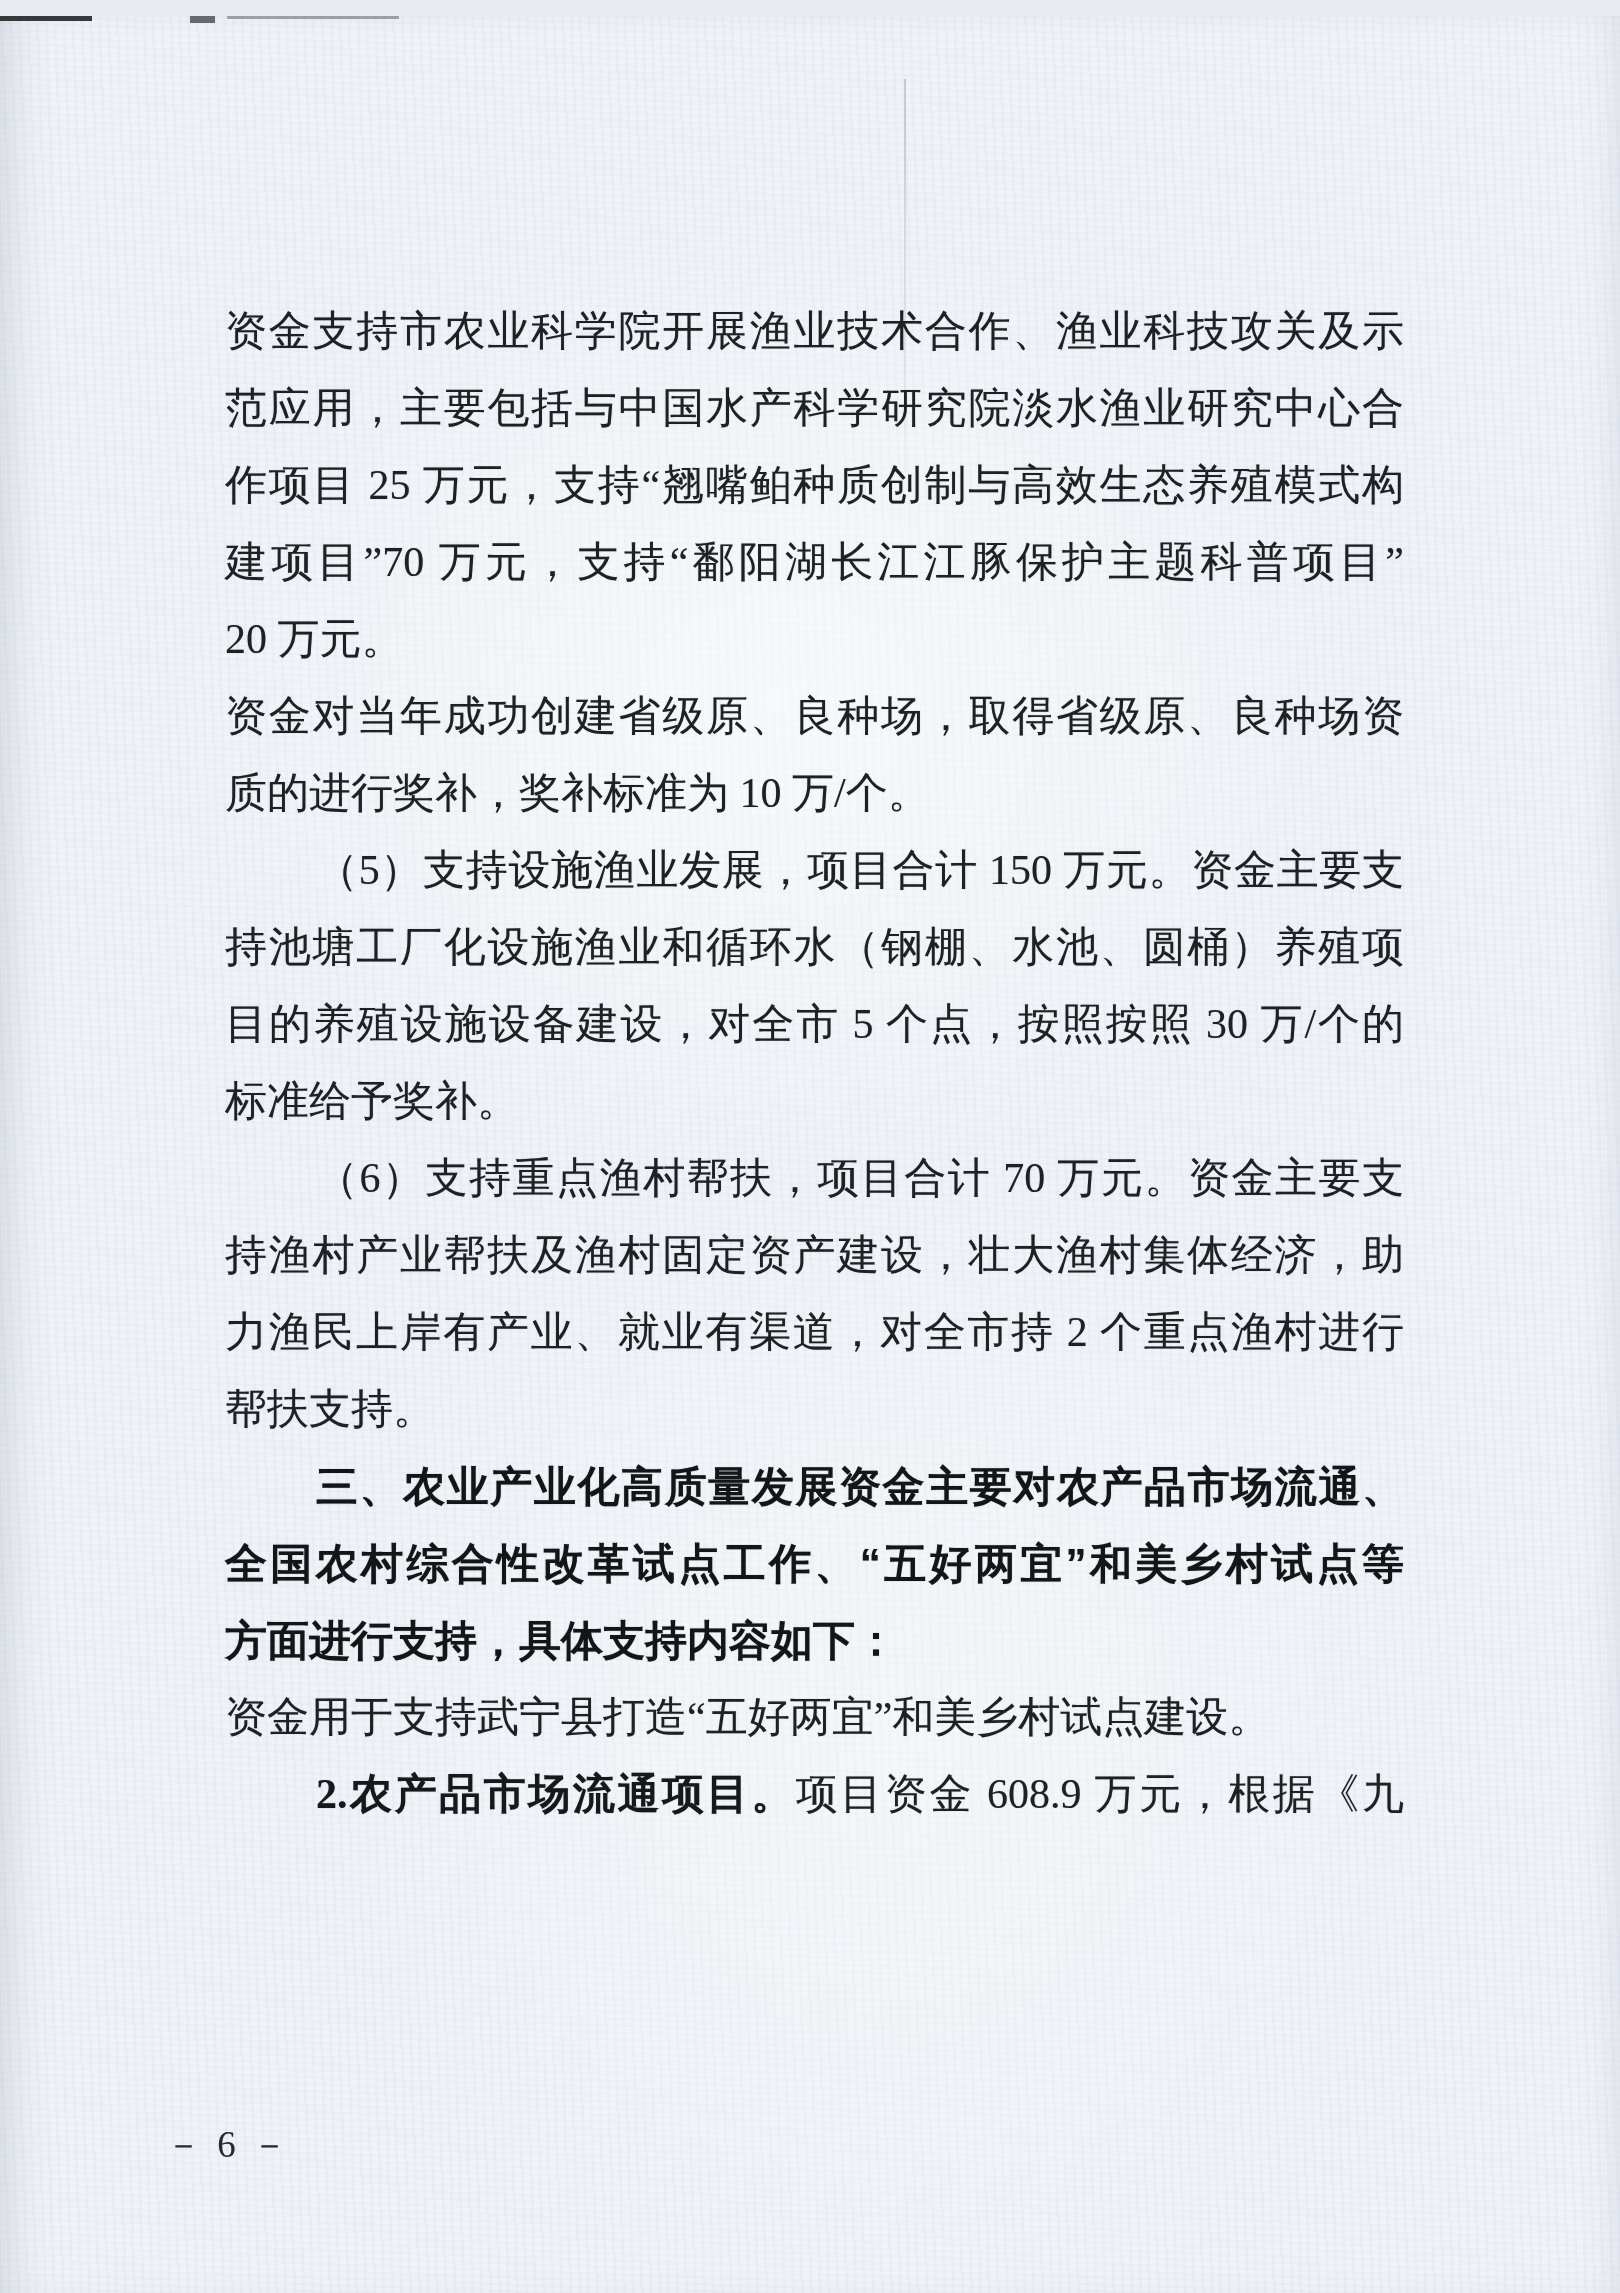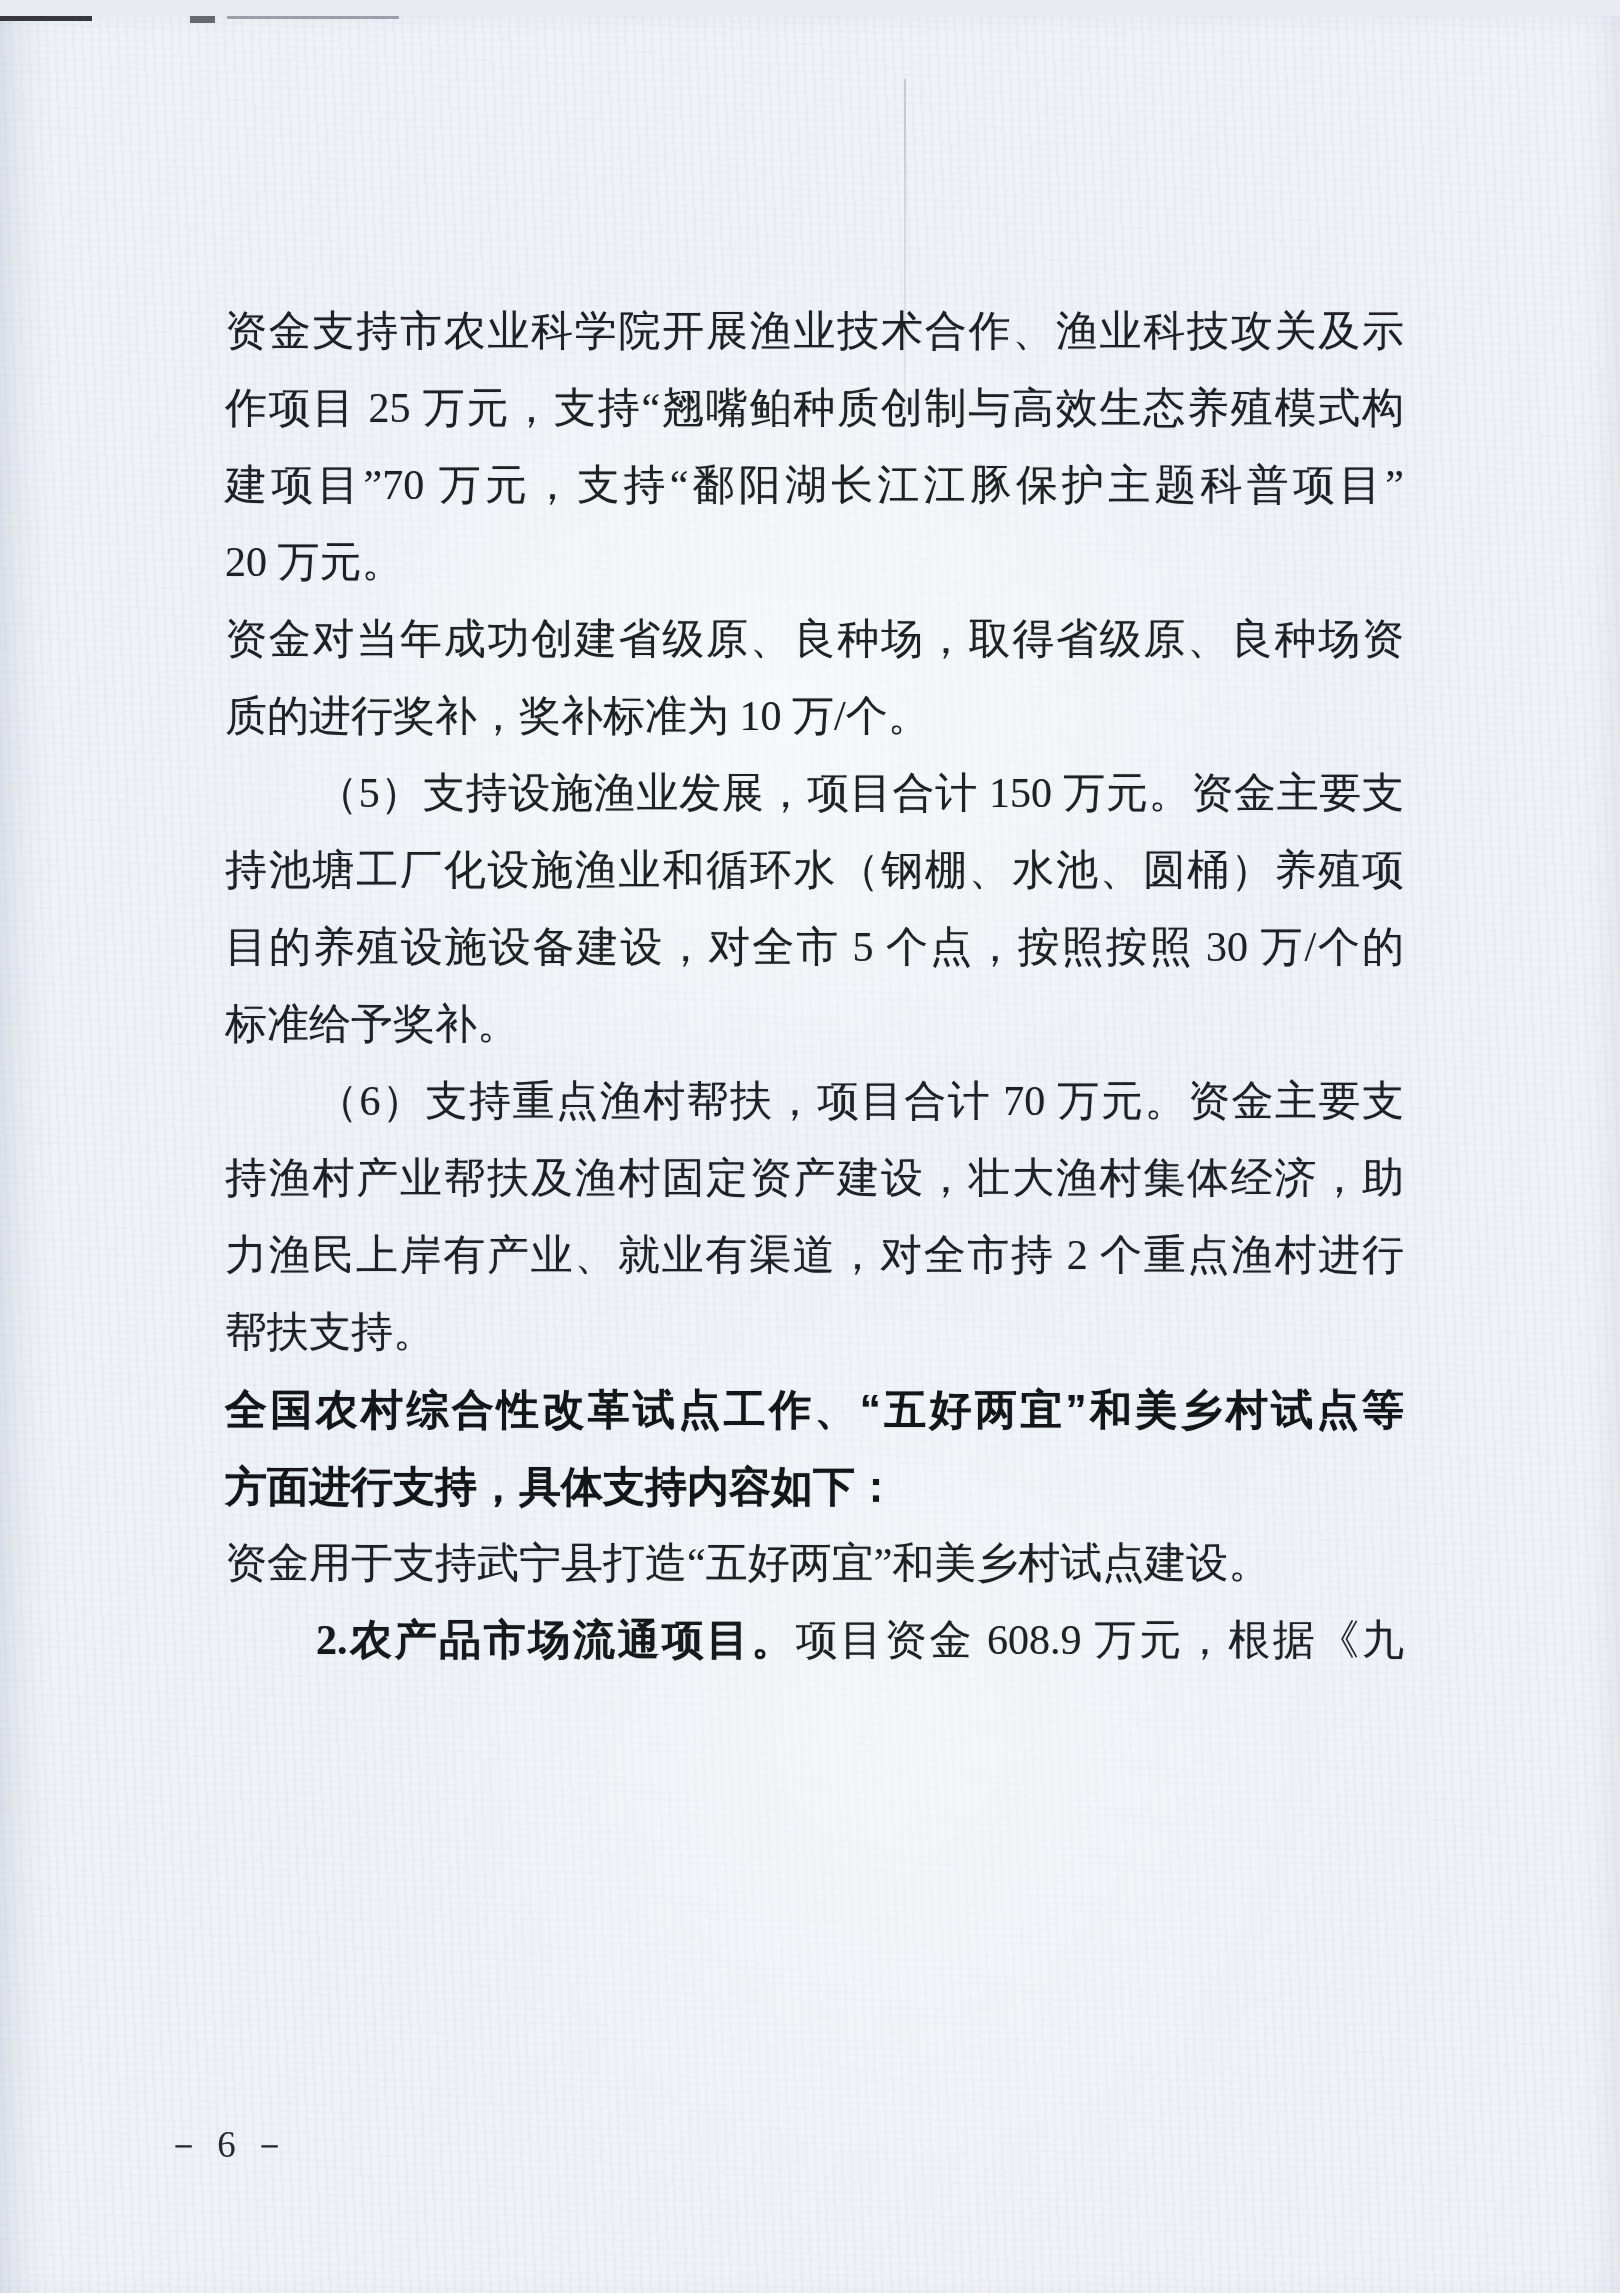--- a/index.html
+++ b/index.html
@@ -82,33 +82,35 @@
 
 <div class="page">
 
   <div class="art-bar-1"></div>
   <div class="art-bar-2"></div>
   <div class="art-bar-3"></div>
   <div class="art-fold"></div>
 
   <main class="text-block">
     <div class="line just"><span>资金支持市农业科学院开展渔业技术合作、渔业科技攻关及示</span></div>
+    <div class="line just"><span>范应用，主要包括与中国水产科学研究院淡水渔业研究中心合</span></div>
     <div class="line just"><span>作项目 25 万元，支持“翘嘴鲌种质创制与高效生态养殖模式构</span></div>
     <div class="line just"><span>建项目”70 万元，支持“鄱阳湖长江江豚保护主题科普项目”</span></div>
     <div class="line left"><span>20 万元。</span></div>
     <div class="line just"><span>资金对当年成功创建省级原、良种场，取得省级原、良种场资</span></div>
     <div class="line left"><span>质的进行奖补，奖补标准为 10 万/个。</span></div>
     <div class="line just indent"><span>（5）支持设施渔业发展，项目合计 150 万元。资金主要支</span></div>
     <div class="line just"><span>持池塘工厂化设施渔业和循环水（钢棚、水池、圆桶）养殖项</span></div>
     <div class="line just"><span>目的养殖设施设备建设，对全市 5 个点，按照按照 30 万/个的</span></div>
     <div class="line left"><span>标准给予奖补。</span></div>
     <div class="line just indent"><span>（6）支持重点渔村帮扶，项目合计 70 万元。资金主要支</span></div>
     <div class="line just"><span>持渔村产业帮扶及渔村固定资产建设，壮大渔村集体经济，助</span></div>
     <div class="line just"><span>力渔民上岸有产业、就业有渠道，对全市持 2 个重点渔村进行</span></div>
     <div class="line left"><span>帮扶支持。</span></div>
+    <div class="line just indent hei"><span>三、农业产业化高质量发展资金主要对农产品市场流通、</span></div>
     <div class="line just hei"><span>全国农村综合性改革试点工作、“五好两宜”和美乡村试点等</span></div>
     <div class="line left hei"><span>方面进行支持，具体支持内容如下：</span></div>
     <div class="line left"><span>资金用于支持武宁县打造“五好两宜”和美乡村试点建设。</span></div>
     <div class="line just indent"><span class="seg-kai">2.农产品市场流通项目。</span><span>项目资金 608.9 万元，根据《九</span></div>
   </main>
 
   <div class="page-number">－ 6 －</div>
 
 </div>
 

